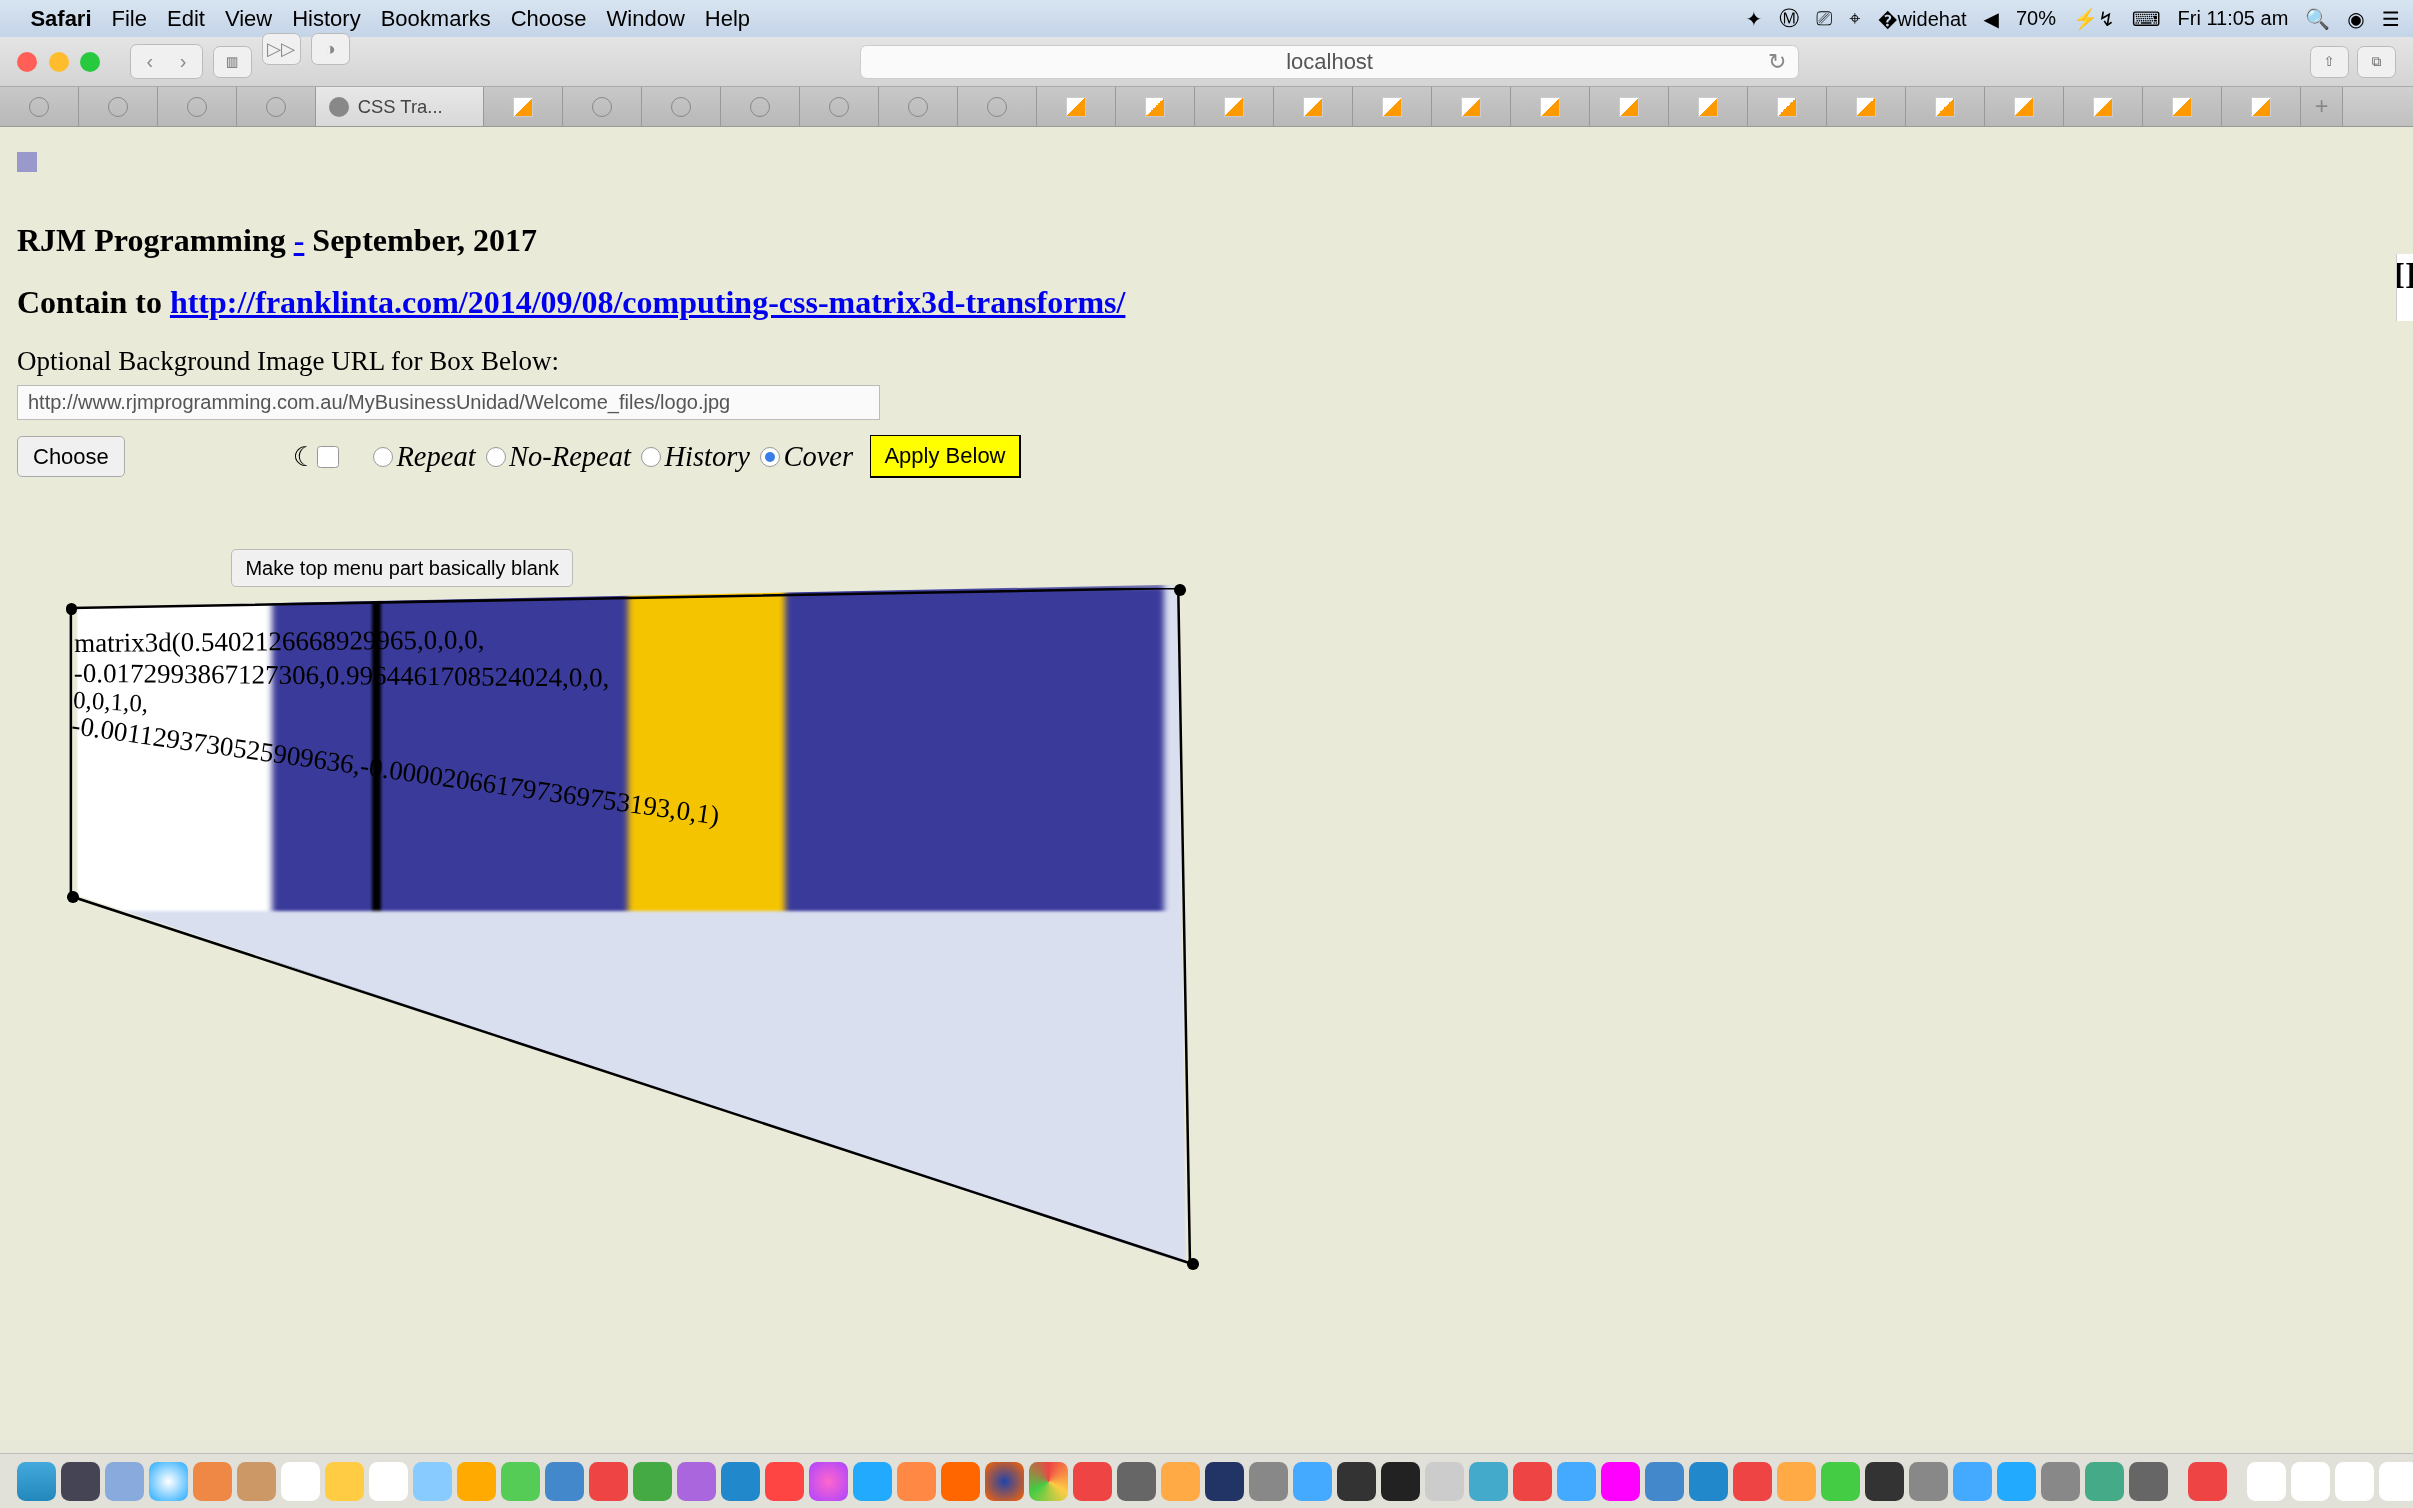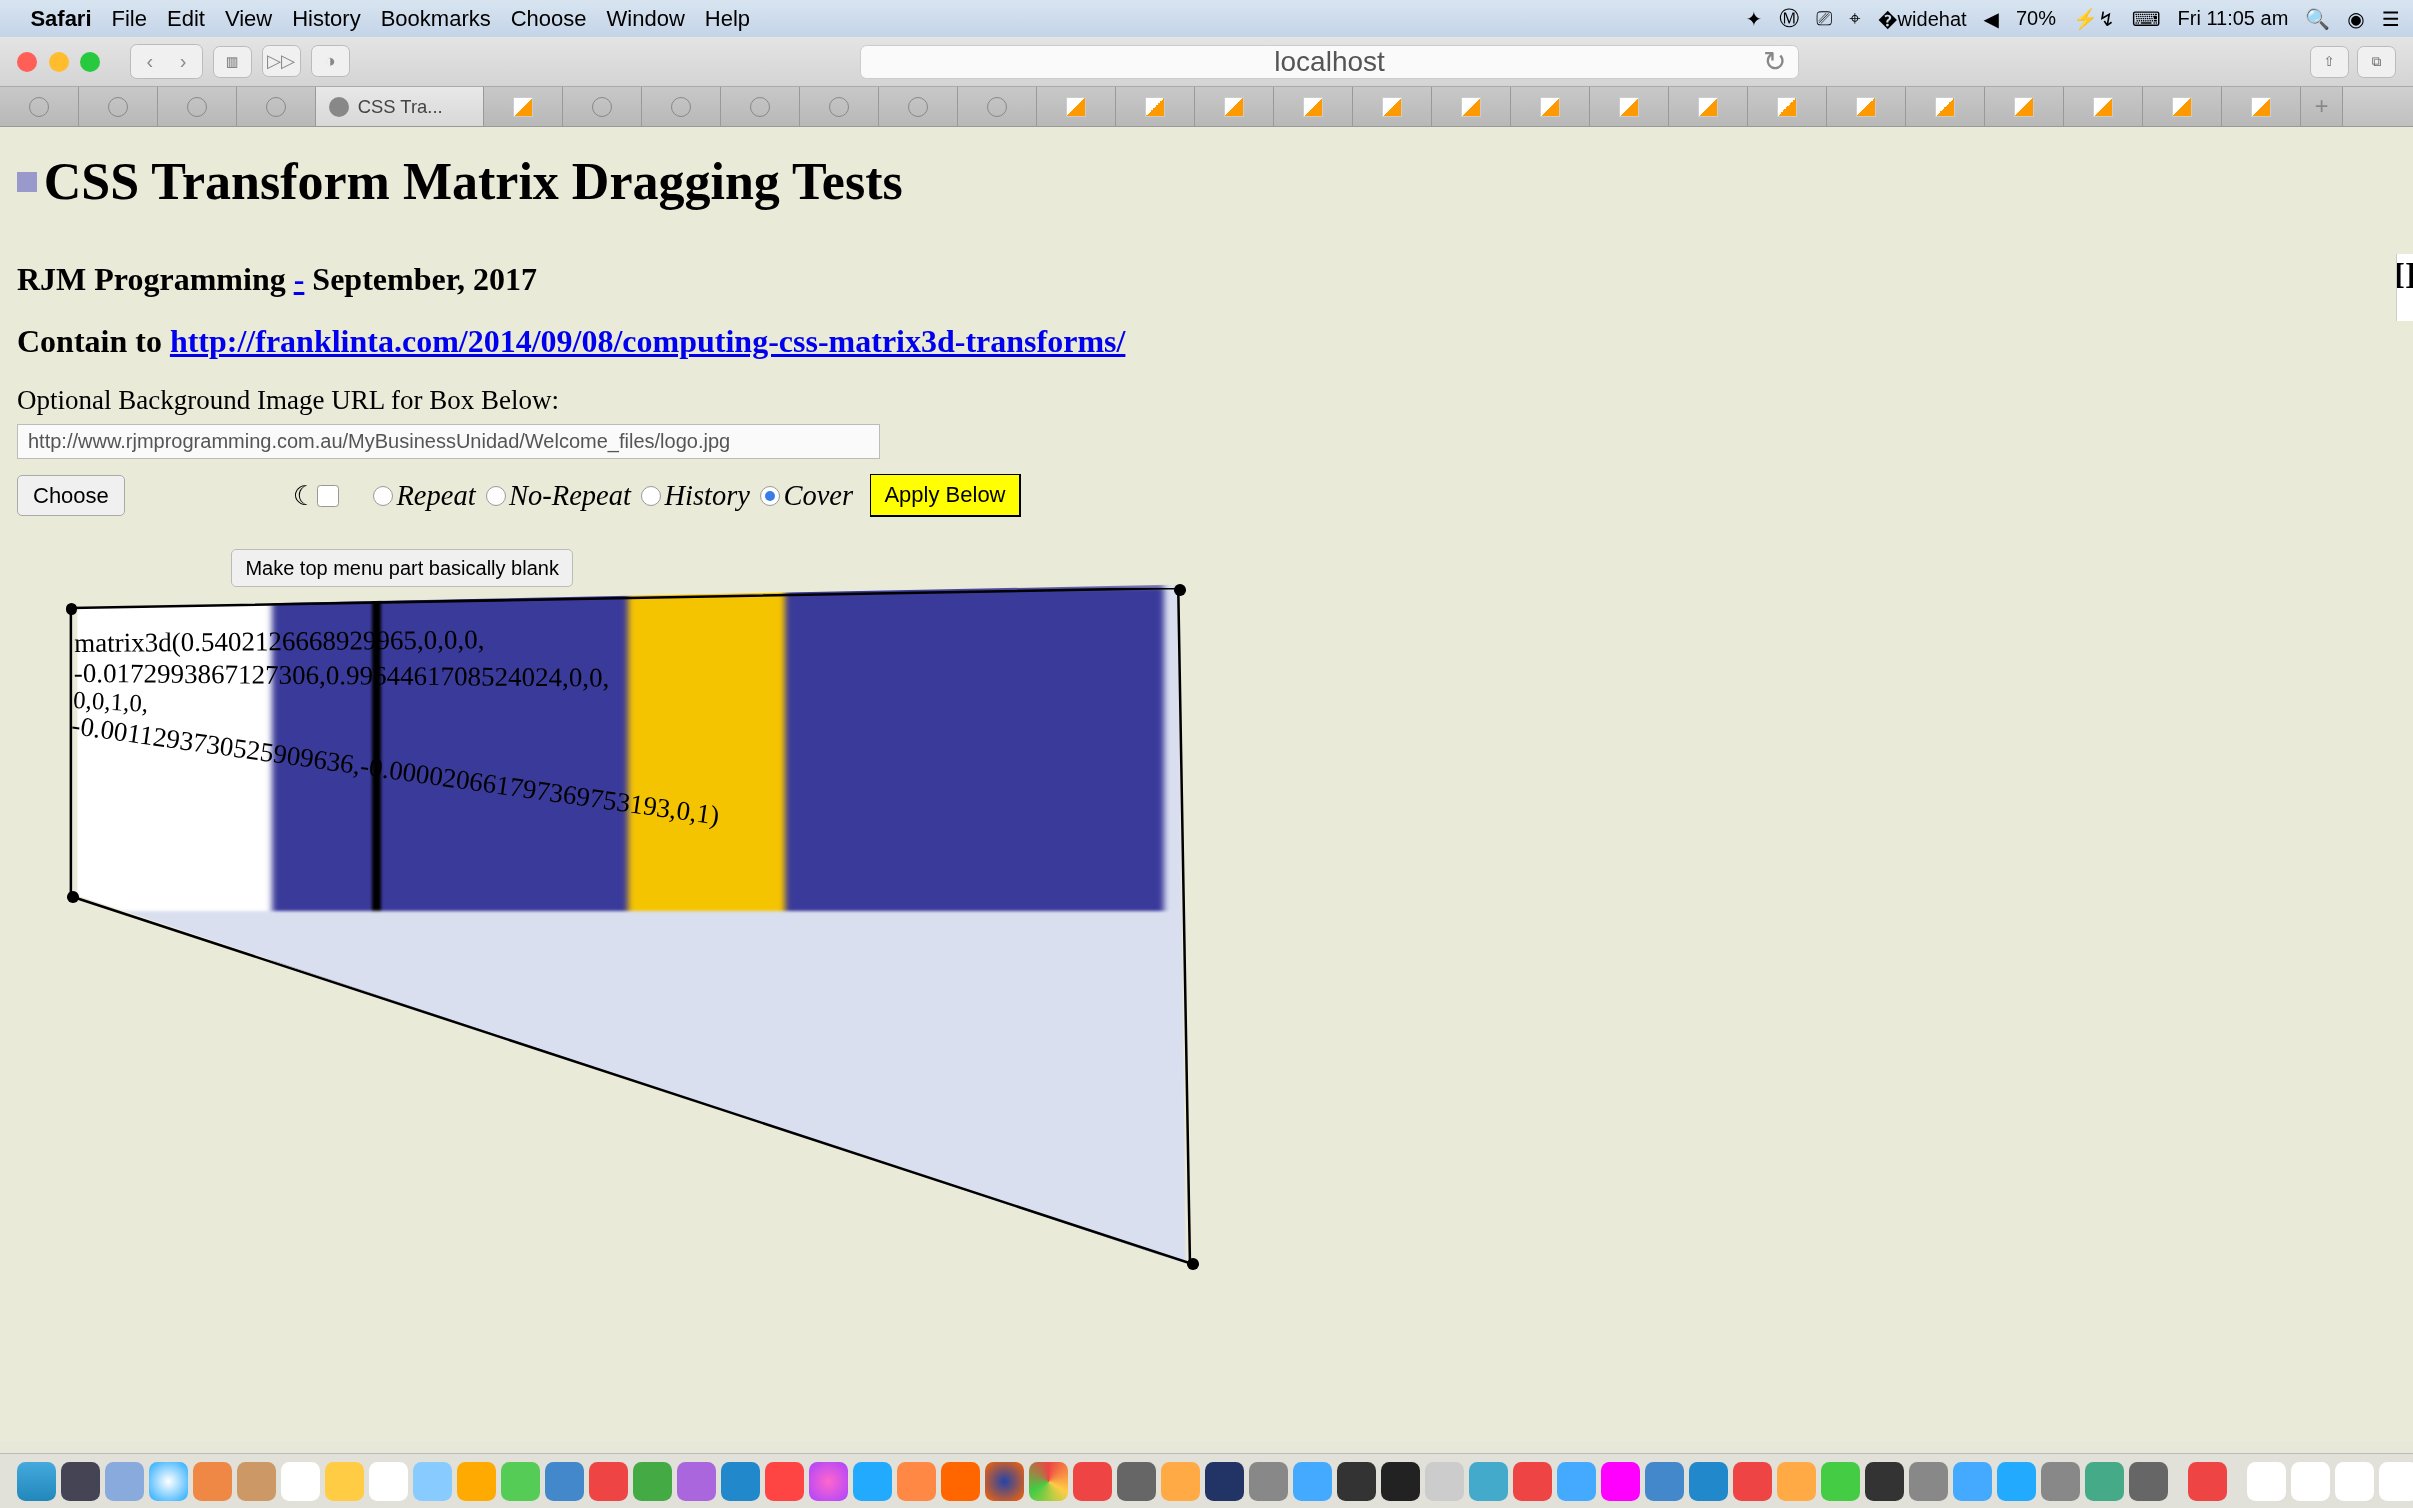--- a/index.html
+++ b/index.html
@@ -41,21 +41,21 @@
     }
     .traffic-lights { display: flex; gap: 11.7px; margin-right: 20px; }
     .traffic-light { width: 20px; height: 20px; border-radius: 50%; }
     .traffic-light.red { background: #ff5f56; }
     .traffic-light.yellow { background: #ffbd2e; }
     .traffic-light.green { background: #27c93f; }
     .nav-buttons { display: flex; gap: 3.4px; background: #f0f0f0; border: 0.8px solid #bbb; border-radius: 6.7px; padding: 3.4px; }
     .nav-btn { width: 30px; height: 27px; display:flex;align-items:center;justify-content:center; color:#888; font-size:20px;}
     .sidebar-btn { width: 39px; height: 32px; border: 0.8px solid #bbb; border-radius: 6.7px; background: #f0f0f0; display:flex;align-items:center;justify-content:center; color:#666;}
     .spacer-btn { width: 39px; height: 32px; border: 0.8px solid #bbb; border-radius: 6.7px; background: #f0f0f0; display:flex;align-items:center;justify-content:center; color:#888; font-size:18.4px;}
-    .url-bar { flex: 1; height: 34px; background: #fafafa; border: 0.8px solid #ccc; border-radius: 6.7px; display: flex; align-items: center; justify-content: center; font-size: 28px; color: #555; position: relative; max-width: 939px; margin: 0 auto;}
+    .url-bar { flex: 1; height: 34px; background: #fafafa; border: 0.8px solid #ccc; border-radius: 6.7px; display: flex; align-items: center; justify-content: center; font-size: 22px; color: #555; position: relative; max-width: 939px; margin: 12px auto;}
     .url-bar .reload { position: absolute; right: 11.7px; color: #888; }
     .toolbar-right { display: flex; gap: 8.4px; margin-left: auto;}
     
     
     .tab-bar {
       height: 40px;
       background: linear-gradient(to bottom, #d0d0d0, #c0c0c0);
       border-bottom: 0.8px solid #999;
       display: flex;
       align-items: stretch;
@@ -400,21 +400,20 @@
     </div>
   <div class="tab">
       <span class="tab-icon"></span>
     </div>
   <div class="tab new-tab">+</div>
 </div>
 
 <div class="page">
   <h1>
     <span class="mini-icon"></span>
-    <span>CSS Transform Matrix Dragging Tests</span>
   </h1>
   <h3>
     <span>RJM Programming </span>
     <a href="#">-</a>
     <span> September, 2017</span>
   </h3>
   <h3>
     <span>Contain to </span>
     <a href="#">http://franklinta.com/2014/09/08/computing-css-matrix3d-transforms/</a>
   </h3>

